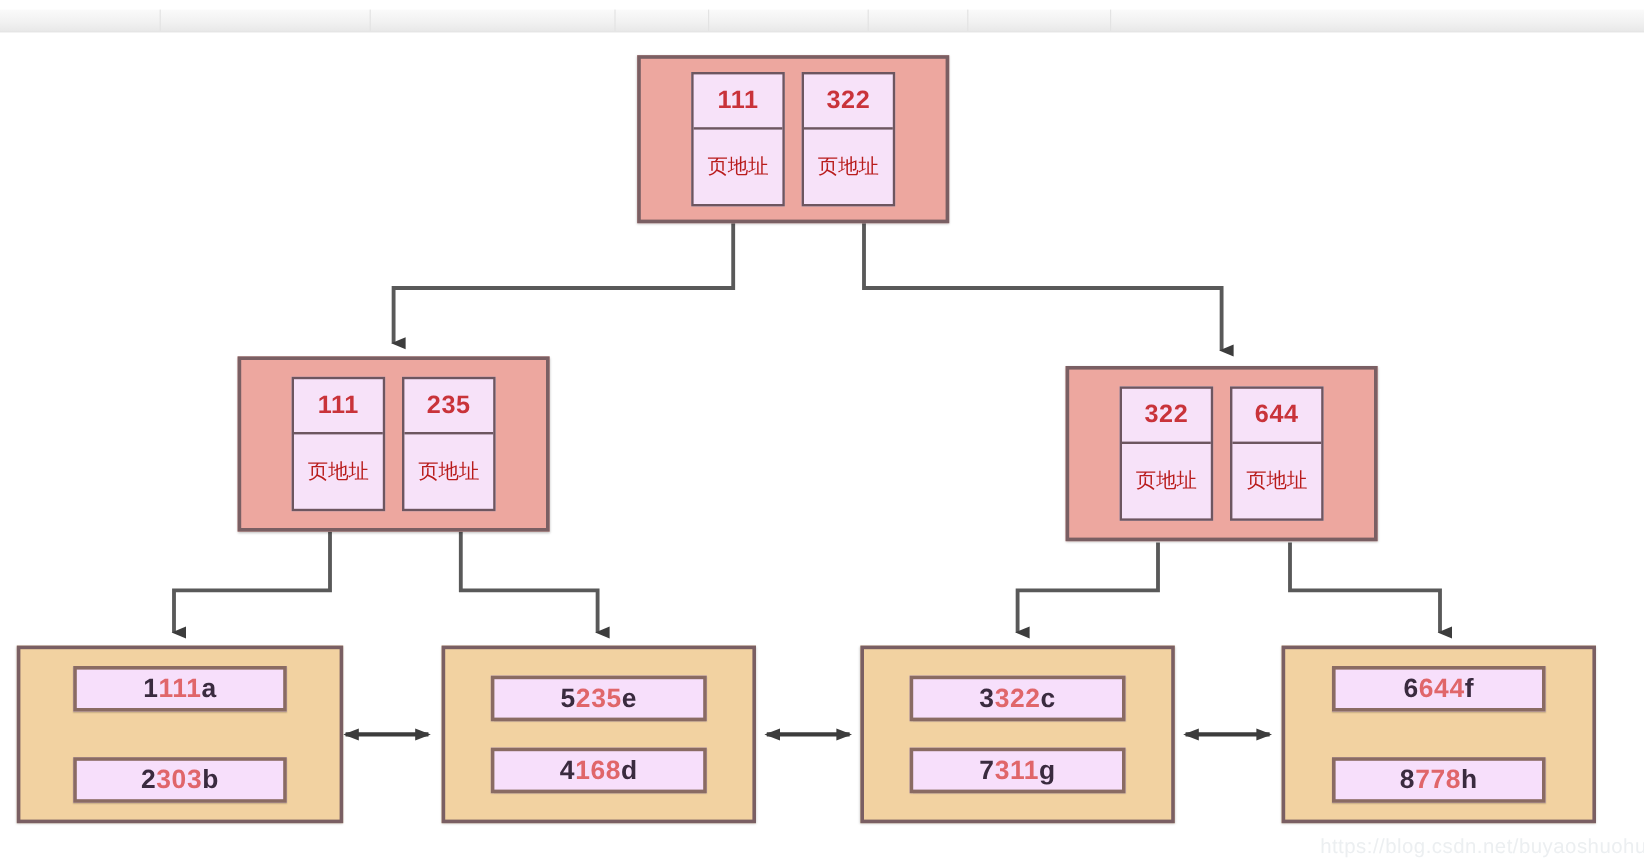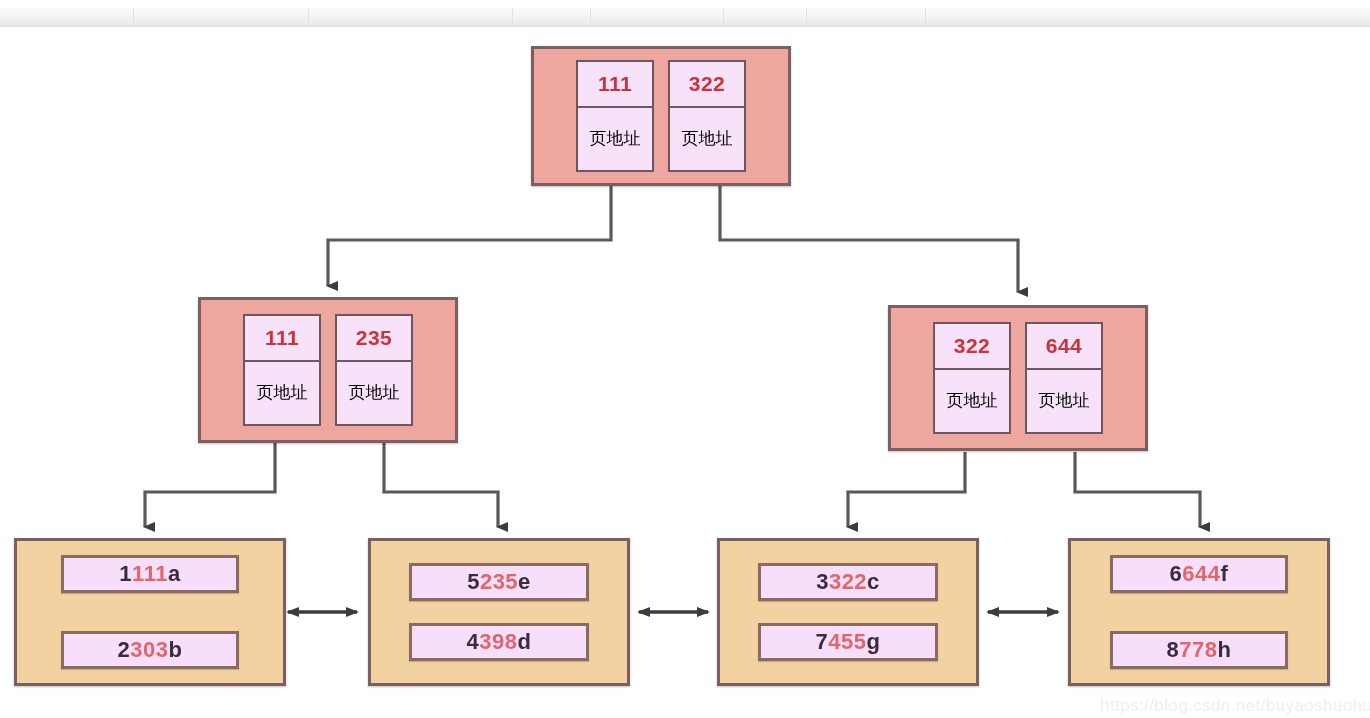--- a/index.html
+++ b/index.html
@@ -86,21 +86,21 @@
     letter-spacing: 0.5px;
   }
   .cell .ptr {
     height: 62px;
     display: flex;
     align-items: center;
     justify-content: center;
     text-align: center;
     font-size: 17px;
     line-height: 1.1;
-    color: #000000;
+    color: #b91c1c;
     padding: 0 6px;
     word-break: break-all;
   }
 
   
   .rec {
     box-sizing: border-box;
     border: 3px solid #8a6b63;
     background: #f7dffb;
     display: flex;
@@ -239,34 +239,34 @@
   </div>
 
   <div class="node leaf" style="left:368px; top:538px; width:262px; height:148px; padding:22px 0;">
     <div class="rec" style="width:180px; height:38px;">
       <span>5</span>
         <span class="mid">235</span>
         <span>e</span>
     </div>
     <div class="rec" style="width:180px; height:38px;">
       <span>4</span>
-        <span class="mid">398</span>
+        <span class="mid">168</span>
         <span>d</span>
     </div>
   </div>
 
   <div class="node leaf" style="left:717px; top:538px; width:262px; height:148px; padding:22px 0;">
     <div class="rec" style="width:180px; height:38px;">
       <span>3</span>
         <span class="mid">322</span>
         <span>c</span>
     </div>
     <div class="rec" style="width:180px; height:38px;">
       <span>7</span>
-        <span class="mid">455</span>
+        <span class="mid">311</span>
         <span>g</span>
     </div>
   </div>
 
   <div class="node leaf" style="left:1068px; top:538px; width:262px; height:148px; padding:14px 0;">
     <div class="rec" style="width:178px; height:38px;">
       <span>6</span>
         <span class="mid">644</span>
         <span>f</span>
     </div>

